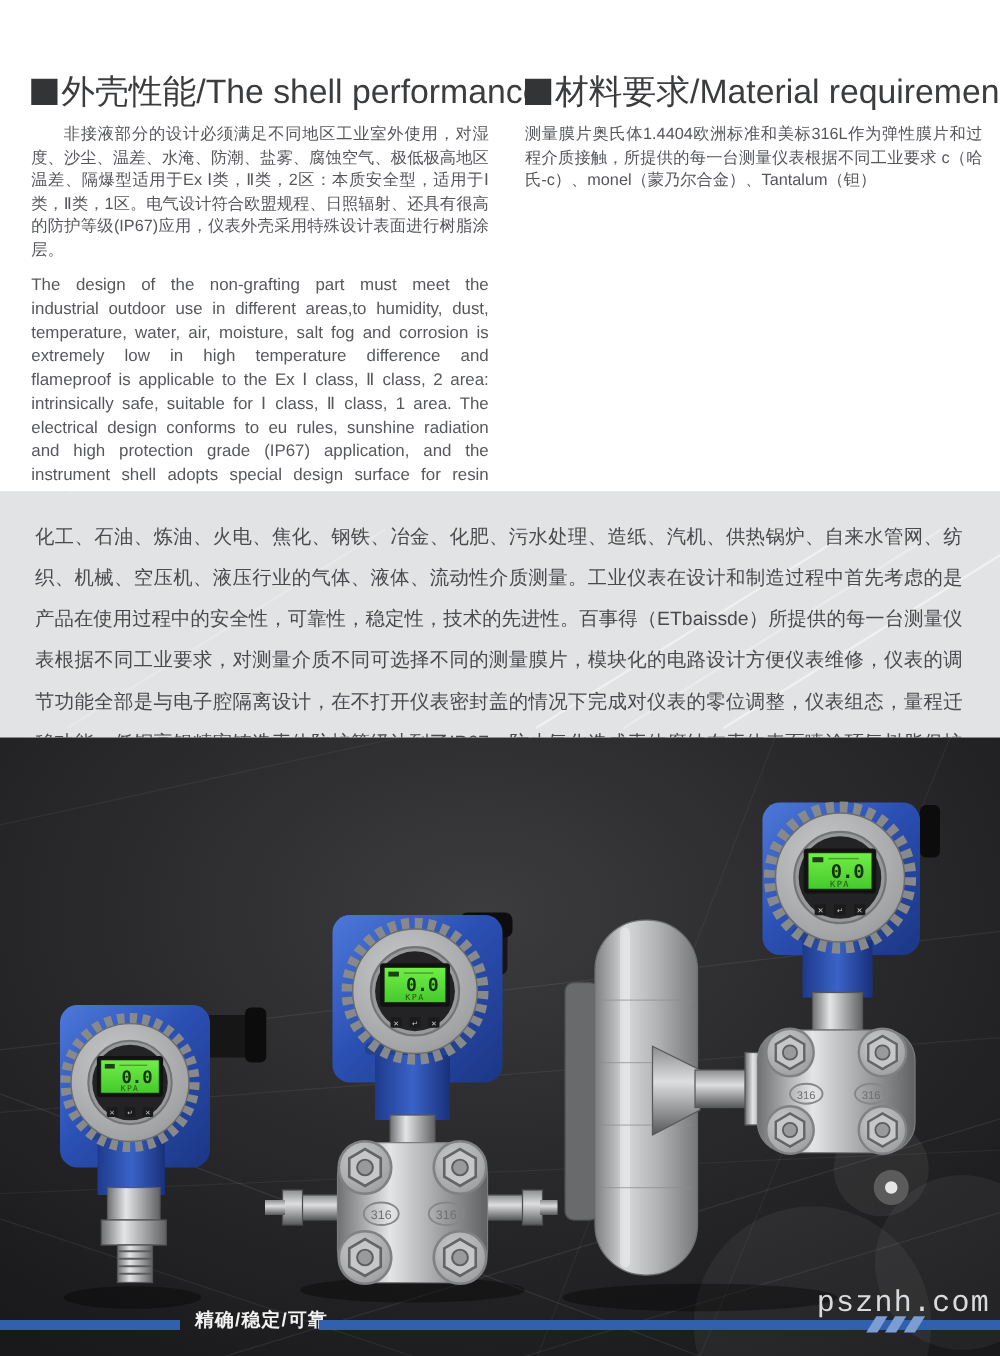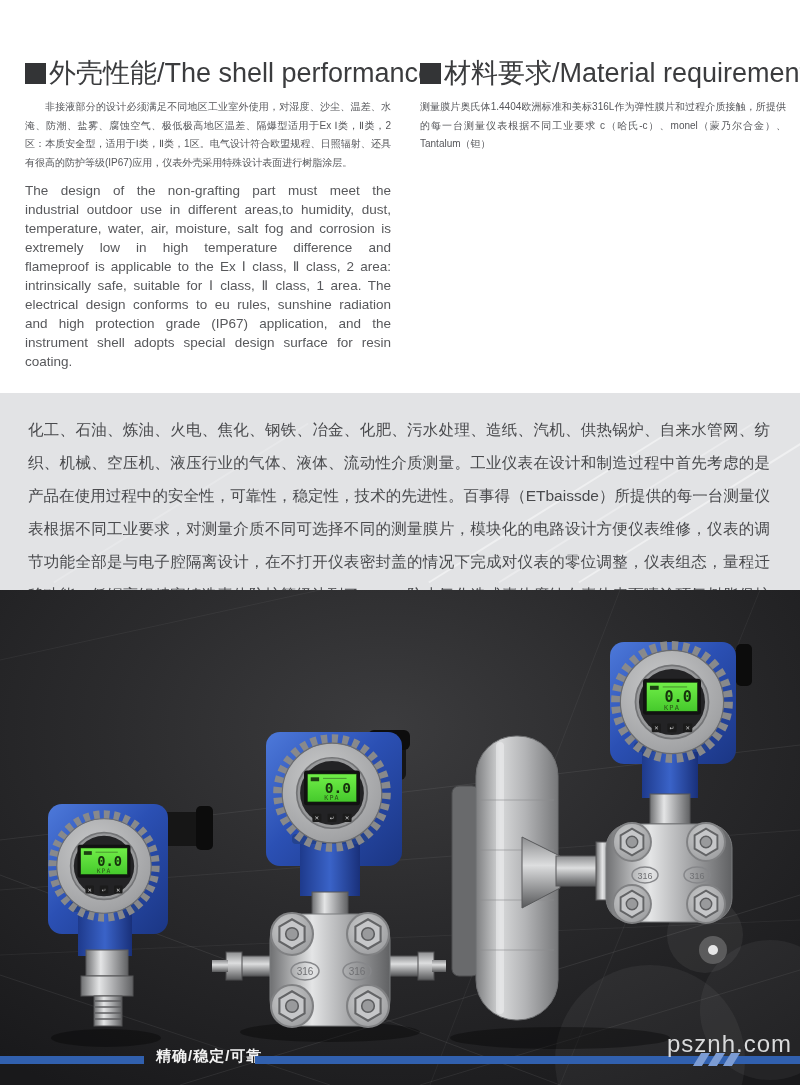--- a/index.html
+++ b/index.html
@@ -6,21 +6,21 @@
   .page{position:relative;width:800px;height:1085px;background:#ffffff;overflow:hidden;
         font-family:"Liberation Sans",sans-serif;}
 
   
   .col{position:absolute;top:55px;}
   .col-left{left:25px;width:366px;}
   .col-right{left:420px;width:366px;}
   .sec-title{display:flex;align-items:center;margin:0 0 7px 0;font-size:27px;font-weight:400;
              color:#3b3c3e;letter-spacing:0;white-space:nowrap;}
   .sq{width:21px;height:21px;background:#333436;display:inline-block;margin-right:3px;flex:0 0 auto;}
-  .zh-para{margin:4px 0 0 0;font-size:10px;line-height:18.5px;color:#55565a;text-align:justify;}
+  .zh-para{margin:4px 0 0 0;font-size:13px;line-height:18.5px;color:#55565a;text-align:justify;}
   .indent{text-indent:2em;}
   .en-para{margin:9px 0 0 0;font-size:13.5px;line-height:19px;color:#57585b;text-align:justify;
            word-spacing:2px;}
 
   
   .band{position:absolute;left:0;top:393px;width:800px;height:197px;background:#e2e3e5;overflow:hidden;}
   .band p{position:relative;z-index:2;margin:0;padding:20px 30px 0 28px;font-size:15.5px;
           line-height:33px;color:#494a4d;text-align:justify;}
   .streak{position:absolute;top:-40px;width:2px;height:300px;background:#ffffff;opacity:.45;
           transform:rotate(58deg);z-index:1;}
@@ -29,21 +29,21 @@
   .photo{position:absolute;left:0;top:590px;width:800px;height:495px;
          background:radial-gradient(ellipse 620px 420px at 48% 28%, #3c3c3e 0%, #2b2b2d 45%, #19191b 100%);}
   .photo svg{position:absolute;left:0;top:0;}
 
   
   .stripe{position:absolute;height:8px;background:#3160ae;top:466px;}
   .stripe-left{left:0;width:144px;}
   .stripe-right{left:255px;width:545px;}
   .slogan{position:absolute;left:156px;top:457px;width:96px;font-size:15px;font-weight:700;
           color:#f2f2f2;letter-spacing:1px;white-space:nowrap;}
-  .watermark{position:absolute;right:8px;top:440px;font-family:Liberation Sans, sans-serif;
+  .watermark{position:absolute;right:8px;top:440px;font-family:Liberation Mono, monospace;
              font-size:24px;color:#d9dadb;letter-spacing:1px;z-index:3;margin-left:24px;}
   .hatch{position:absolute;top:463px;width:9px;height:13px;background:#7c9cd4;transform:skewX(-32deg);z-index:2;}
 </style>
 </head>
 <body>
 
 <div class="page">
 
   <div class="col col-left">
     <h2 class="sec-title">

